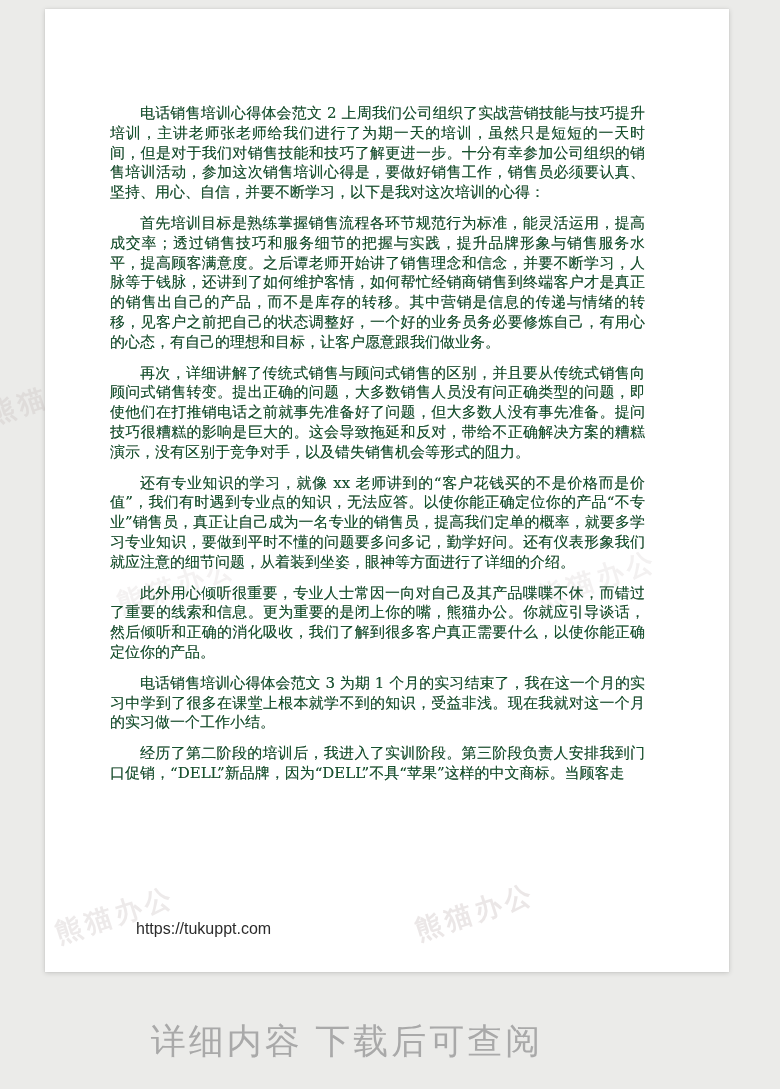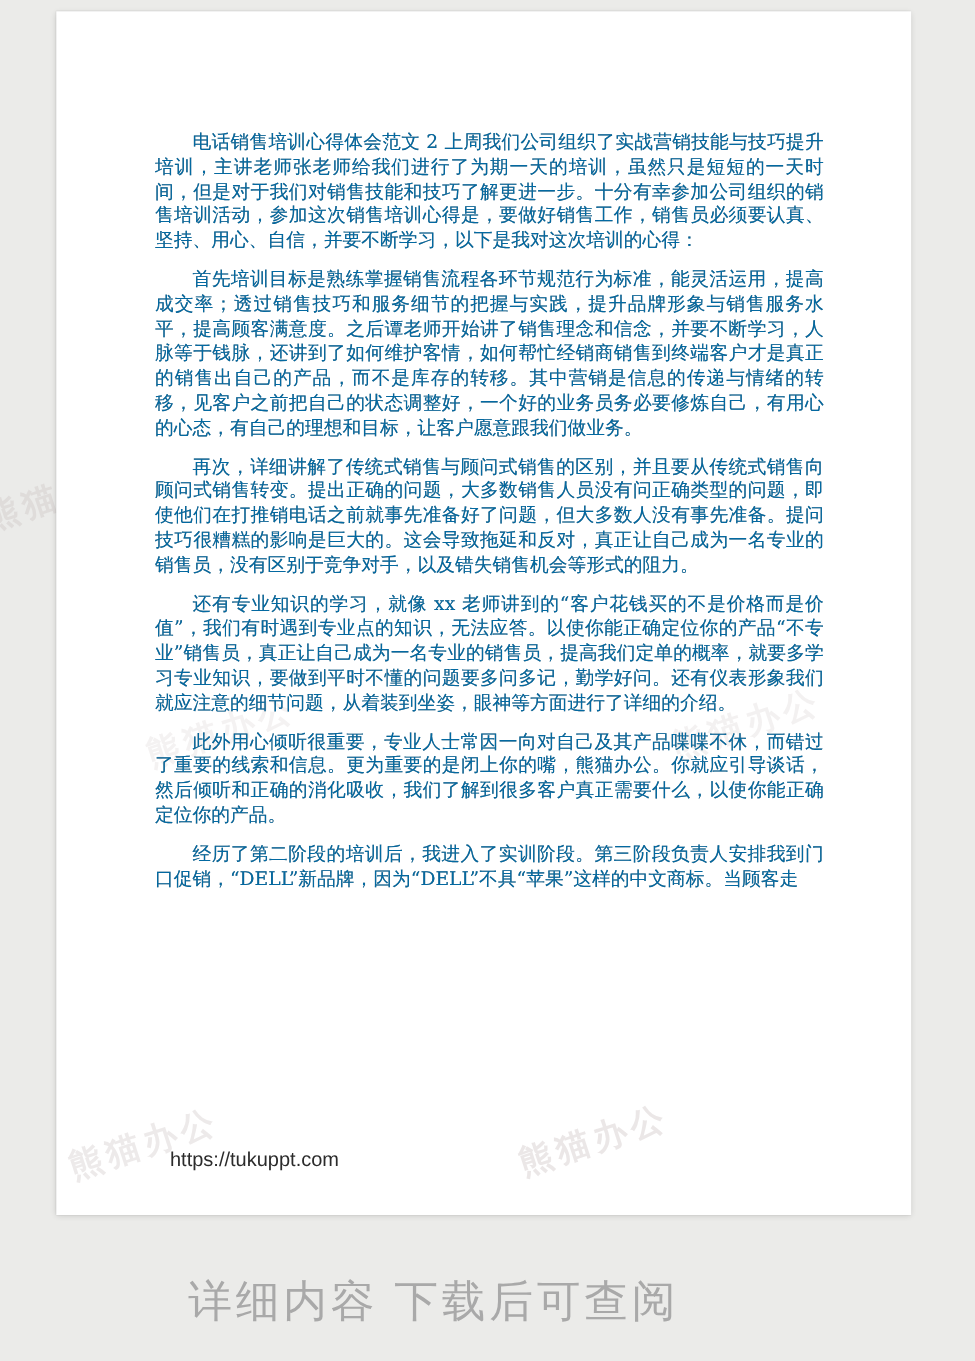--- a/index.html
+++ b/index.html
@@ -19,24 +19,24 @@
     position: absolute;
     left: 45px;
     top: 9px;
     width: 684px;
     height: 963px;
     background: #ffffff;
     box-shadow: 0 1px 5px rgba(0,0,0,0.16), 0 0 1px rgba(0,0,0,0.12);
   }
   .content {
     position: absolute;
-    left: 79px;
+    left: 65px;
     top: 95px;
     width: 535px;
-    color: #0369a1;
+    color: #14532d;
     font-size: 15px;
     line-height: 19.8px;
     text-align: justify;
   }
   .content p {
     margin: 0 0 11px 0;
     text-indent: 2em;
     text-shadow: 0 0 0.5px rgba(40,40,40,0.55);
   }
   .footer-url {
@@ -87,23 +87,24 @@
 
   <div class="page">
     <div class="watermark w2">熊猫办公</div>
     <div class="watermark w3">熊猫办公</div>
     <div class="watermark w4">熊猫办公</div>
     <div class="watermark w5">熊猫办公</div>
 
     <div class="content">
       <p>电话销售培训心得体会范文 2 上周我们公司组织了实战营销技能与技巧提升培训，主讲老师张老师给我们进行了为期一天的培训，虽然只是短短的一天时间，但是对于我们对销售技能和技巧了解更进一步。十分有幸参加公司组织的销售培训活动，参加这次销售培训心得是，要做好销售工作，销售员必须要认真、坚持、用心、自信，并要不断学习，以下是我对这次培训的心得：</p>
       <p>首先培训目标是熟练掌握销售流程各环节规范行为标准，能灵活运用，提高成交率；透过销售技巧和服务细节的把握与实践，提升品牌形象与销售服务水平，提高顾客满意度。之后谭老师开始讲了销售理念和信念，并要不断学习，人脉等于钱脉，还讲到了如何维护客情，如何帮忙经销商销售到终端客户才是真正的销售出自己的产品，而不是库存的转移。其中营销是信息的传递与情绪的转移，见客户之前把自己的状态调整好，一个好的业务员务必要修炼自己，有用心的心态，有自己的理想和目标，让客户愿意跟我们做业务。</p>
-      <p>再次，详细讲解了传统式销售与顾问式销售的区别，并且要从传统式销售向顾问式销售转变。提出正确的问题，大多数销售人员没有问正确类型的问题，即使他们在打推销电话之前就事先准备好了问题，但大多数人没有事先准备。提问技巧很糟糕的影响是巨大的。这会导致拖延和反对，真正让自己成为一名专业的销售员，没有区别于竞争对手，以及错失销售机会等形式的阻力。</p>
+      <p>再次，详细讲解了传统式销售与顾问式销售的区别，并且要从传统式销售向顾问式销售转变。提出正确的问题，大多数销售人员没有问正确类型的问题，即使他们在打推销电话之前就事先准备好了问题，但大多数人没有事先准备。提问技巧很糟糕的影响是巨大的。这会导致拖延和反对，带给不正确解决方案的糟糕演示，没有区别于竞争对手，以及错失销售机会等形式的阻力。</p>
       <p>还有专业知识的学习，就像 xx 老师讲到的“客户花钱买的不是价格而是价值”，我们有时遇到专业点的知识，无法应答。以使你能正确定位你的产品“不专业”销售员，真正让自己成为一名专业的销售员，提高我们定单的概率，就要多学习专业知识，要做到平时不懂的问题要多问多记，勤学好问。还有仪表形象我们就应注意的细节问题，从着装到坐姿，眼神等方面进行了详细的介绍。</p>
       <p>此外用心倾听很重要，专业人士常因一向对自己及其产品喋喋不休，而错过了重要的线索和信息。更为重要的是闭上你的嘴，熊猫办公。你就应引导谈话，然后倾听和正确的消化吸收，我们了解到很多客户真正需要什么，以使你能正确定位你的产品。</p>
+      <p>电话销售培训心得体会范文 3 为期 1 个月的实习结束了，我在这一个月的实习中学到了很多在课堂上根本就学不到的知识，受益非浅。现在我就对这一个月的实习做一个工作小结。</p>
       <p>经历了第二阶段的培训后，我进入了实训阶段。第三阶段负责人安排我到门口促销，“DELL”新品牌，因为“DELL”不具“苹果”这样的中文商标。当顾客走</p>
     </div>
 
     <div class="footer-url">https://tukuppt.com</div>
   </div>
 
   <div class="banner">详细内容 下载后可查阅</div>
 
 </div>
 

